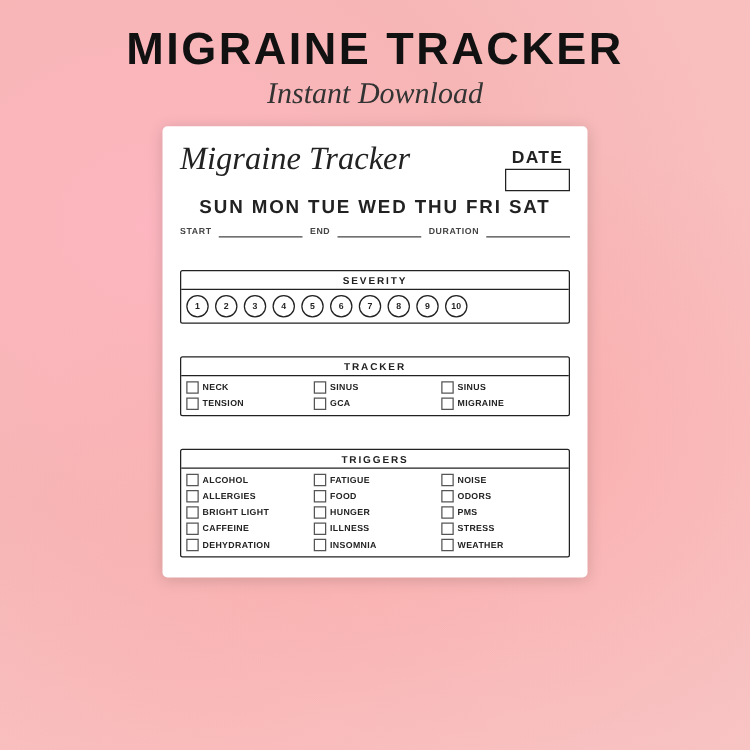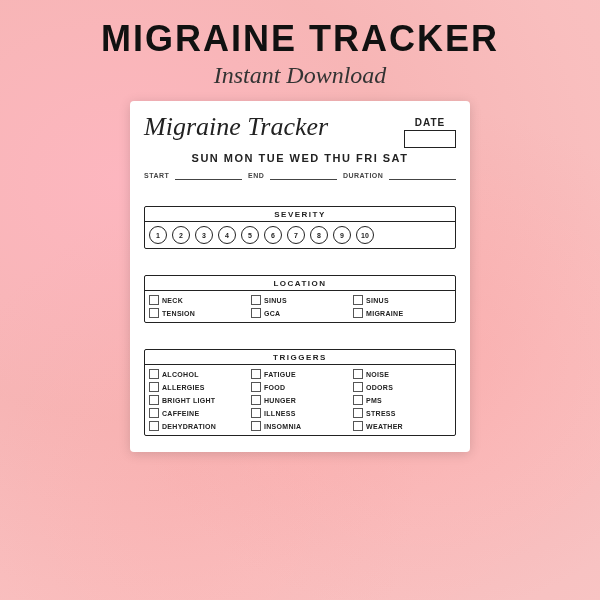--- a/index.html
+++ b/index.html
@@ -79,37 +79,37 @@
       color: #222;
       line-height: 1.1;
     }
 
     .date-box {
       text-align: center;
       margin-top: 4px;
     }
 
     .date-label {
-      font-size: 10px;
+      font-size: 14px;
       font-weight: bold;
       letter-spacing: 1px;
       color: #222;
       display: block;
     }
 
     .date-rect {
       width: 52px;
       height: 18px;
       border: 1.5px solid #222;
       margin-top: 2px;
     }
 
     .days-row {
       text-align: center;
-      font-size: 11px;
+      font-size: 15px;
       font-weight: bold;
       letter-spacing: 1.5px;
       color: #222;
       margin: 4px 0 6px;
     }
 
     .start-end-row {
       display: flex;
       align-items: center;
       gap: 6px;
@@ -243,21 +243,21 @@
         <div class="severity-circle">5</div>
         <div class="severity-circle">6</div>
         <div class="severity-circle">7</div>
         <div class="severity-circle">8</div>
         <div class="severity-circle">9</div>
         <div class="severity-circle">10</div>
       </div>
   </div>
 
   <div class="section-box">
-    <div class="section-title">LOCATION</div>
+    <div class="section-title">TRACKER</div>
     <div class="location-grid" id="location-grid">
         <div class="checkbox-item">
           <div class="checkbox"></div>
       <span class="checkbox-label">NECK</span>
         </div>
         <div class="checkbox-item">
           <div class="checkbox"></div>
       <span class="checkbox-label">SINUS</span>
         </div>
         <div class="checkbox-item">

